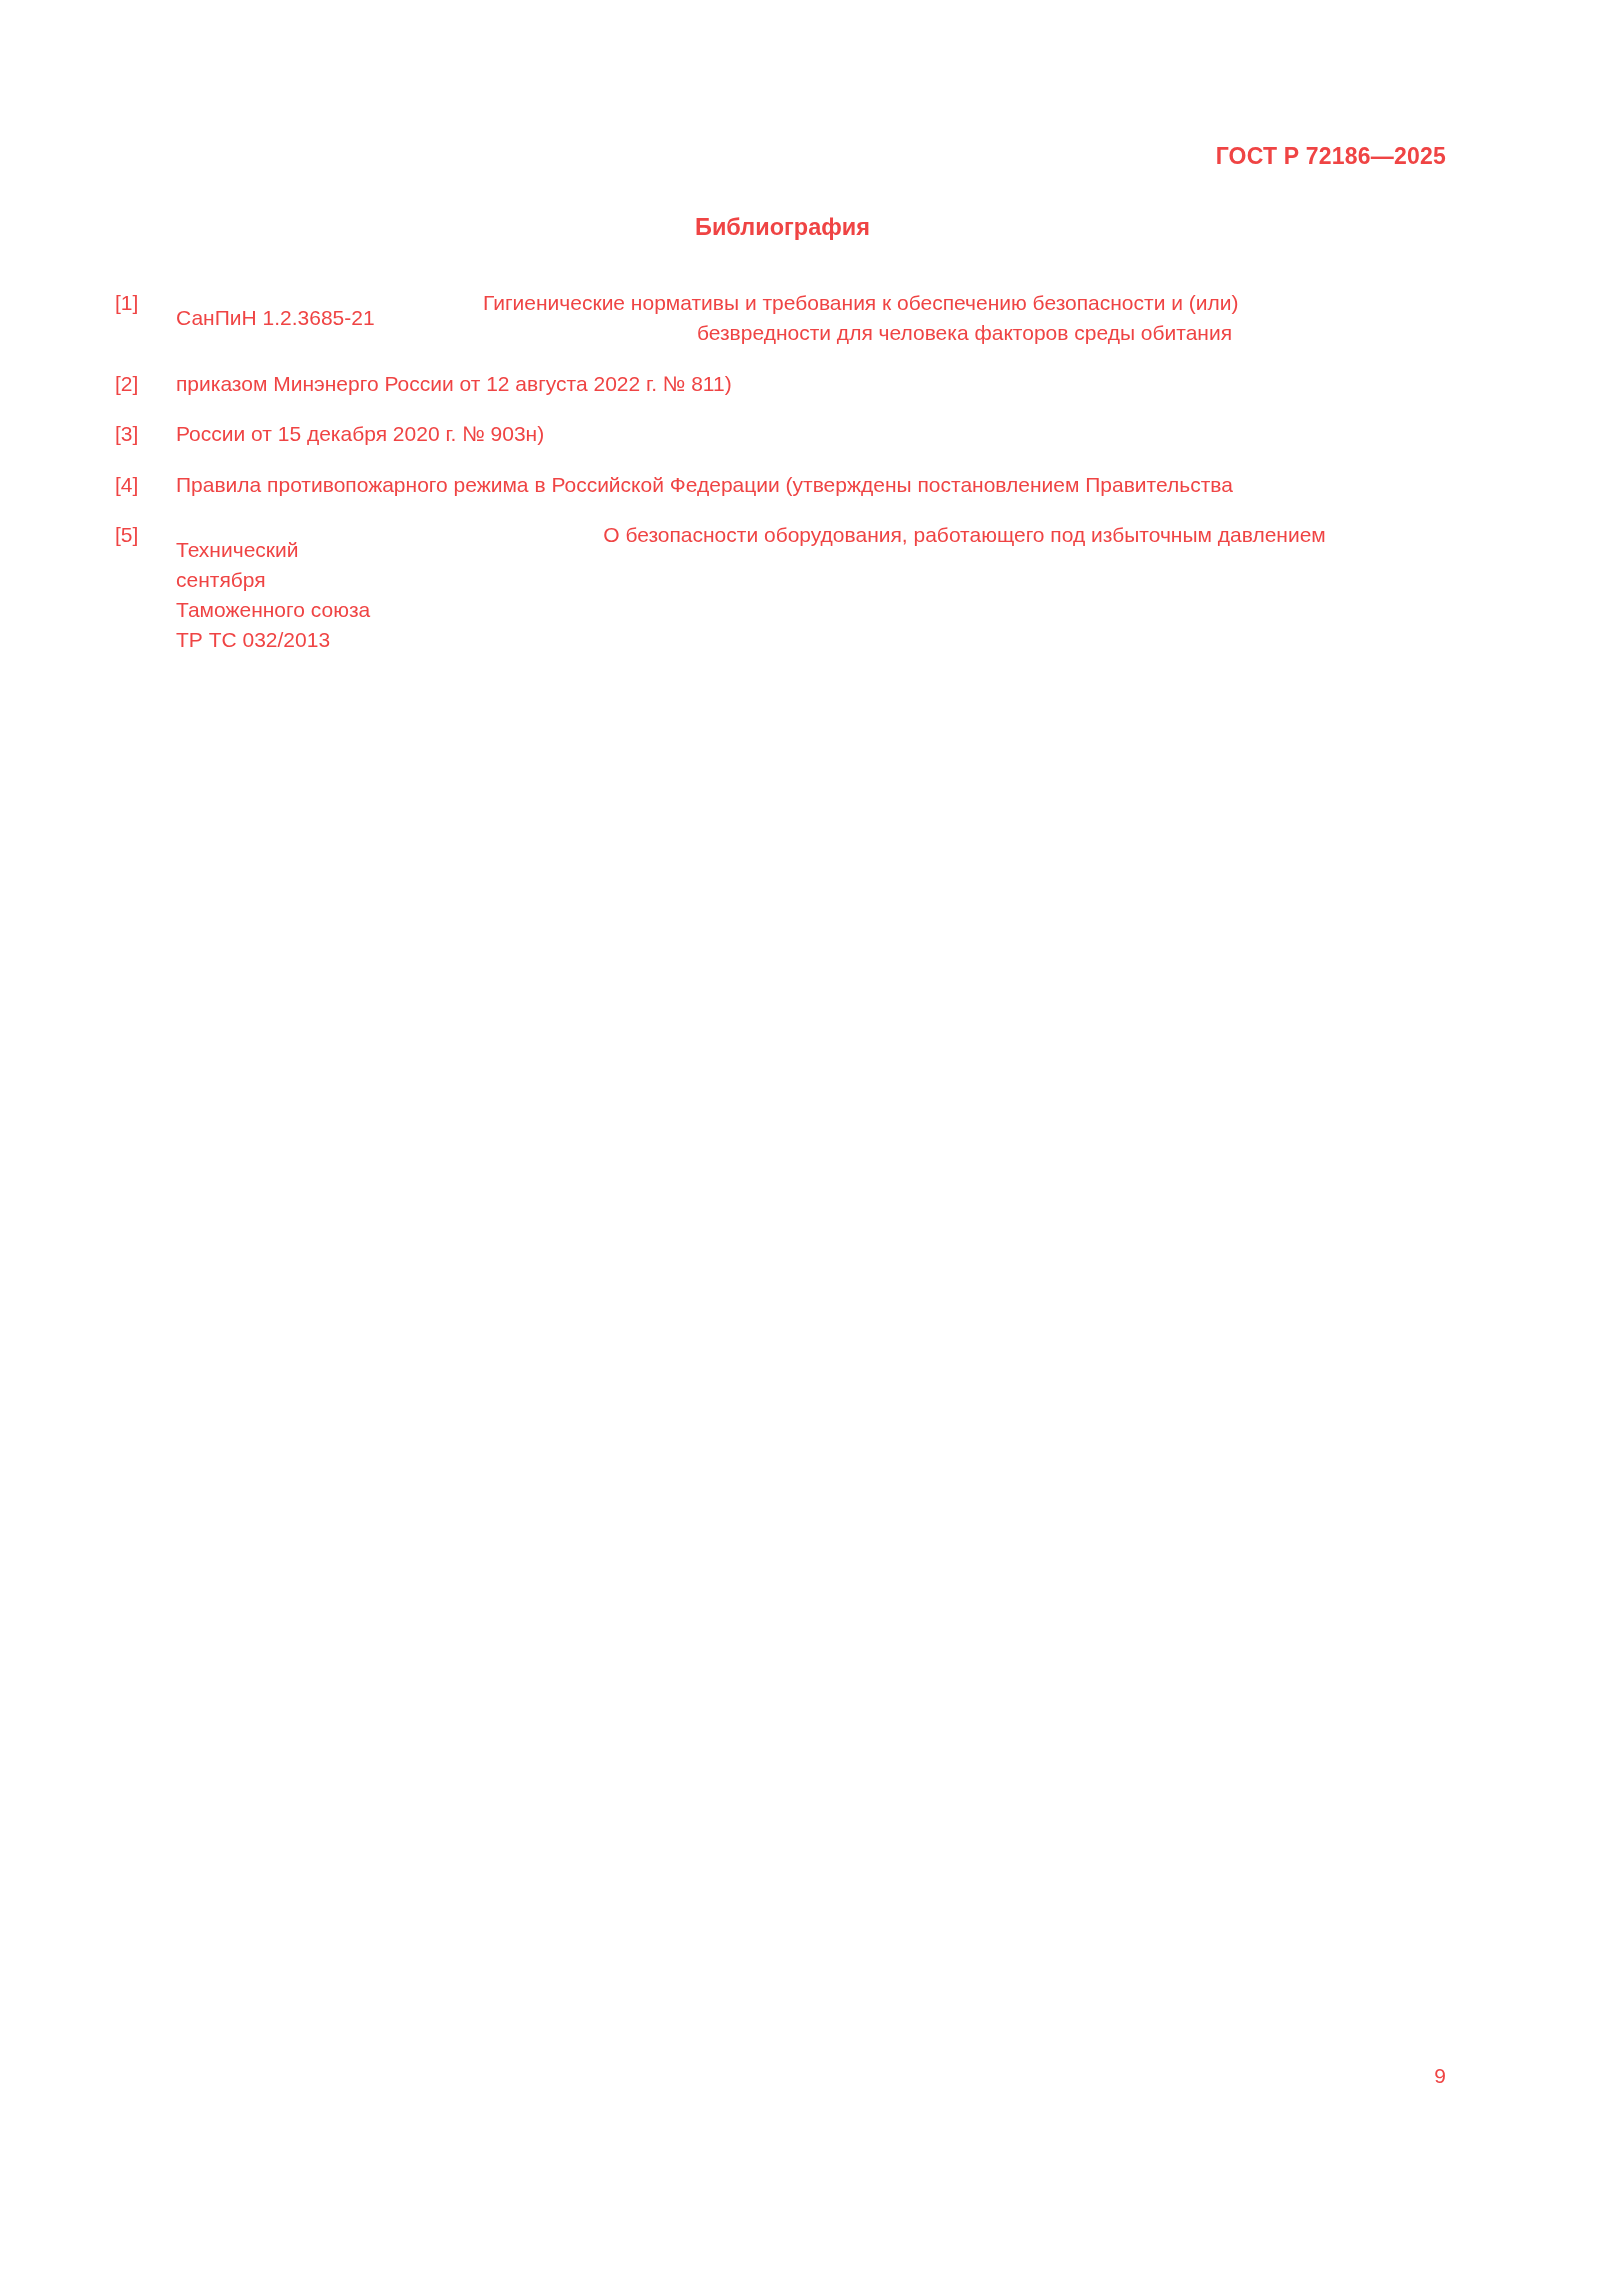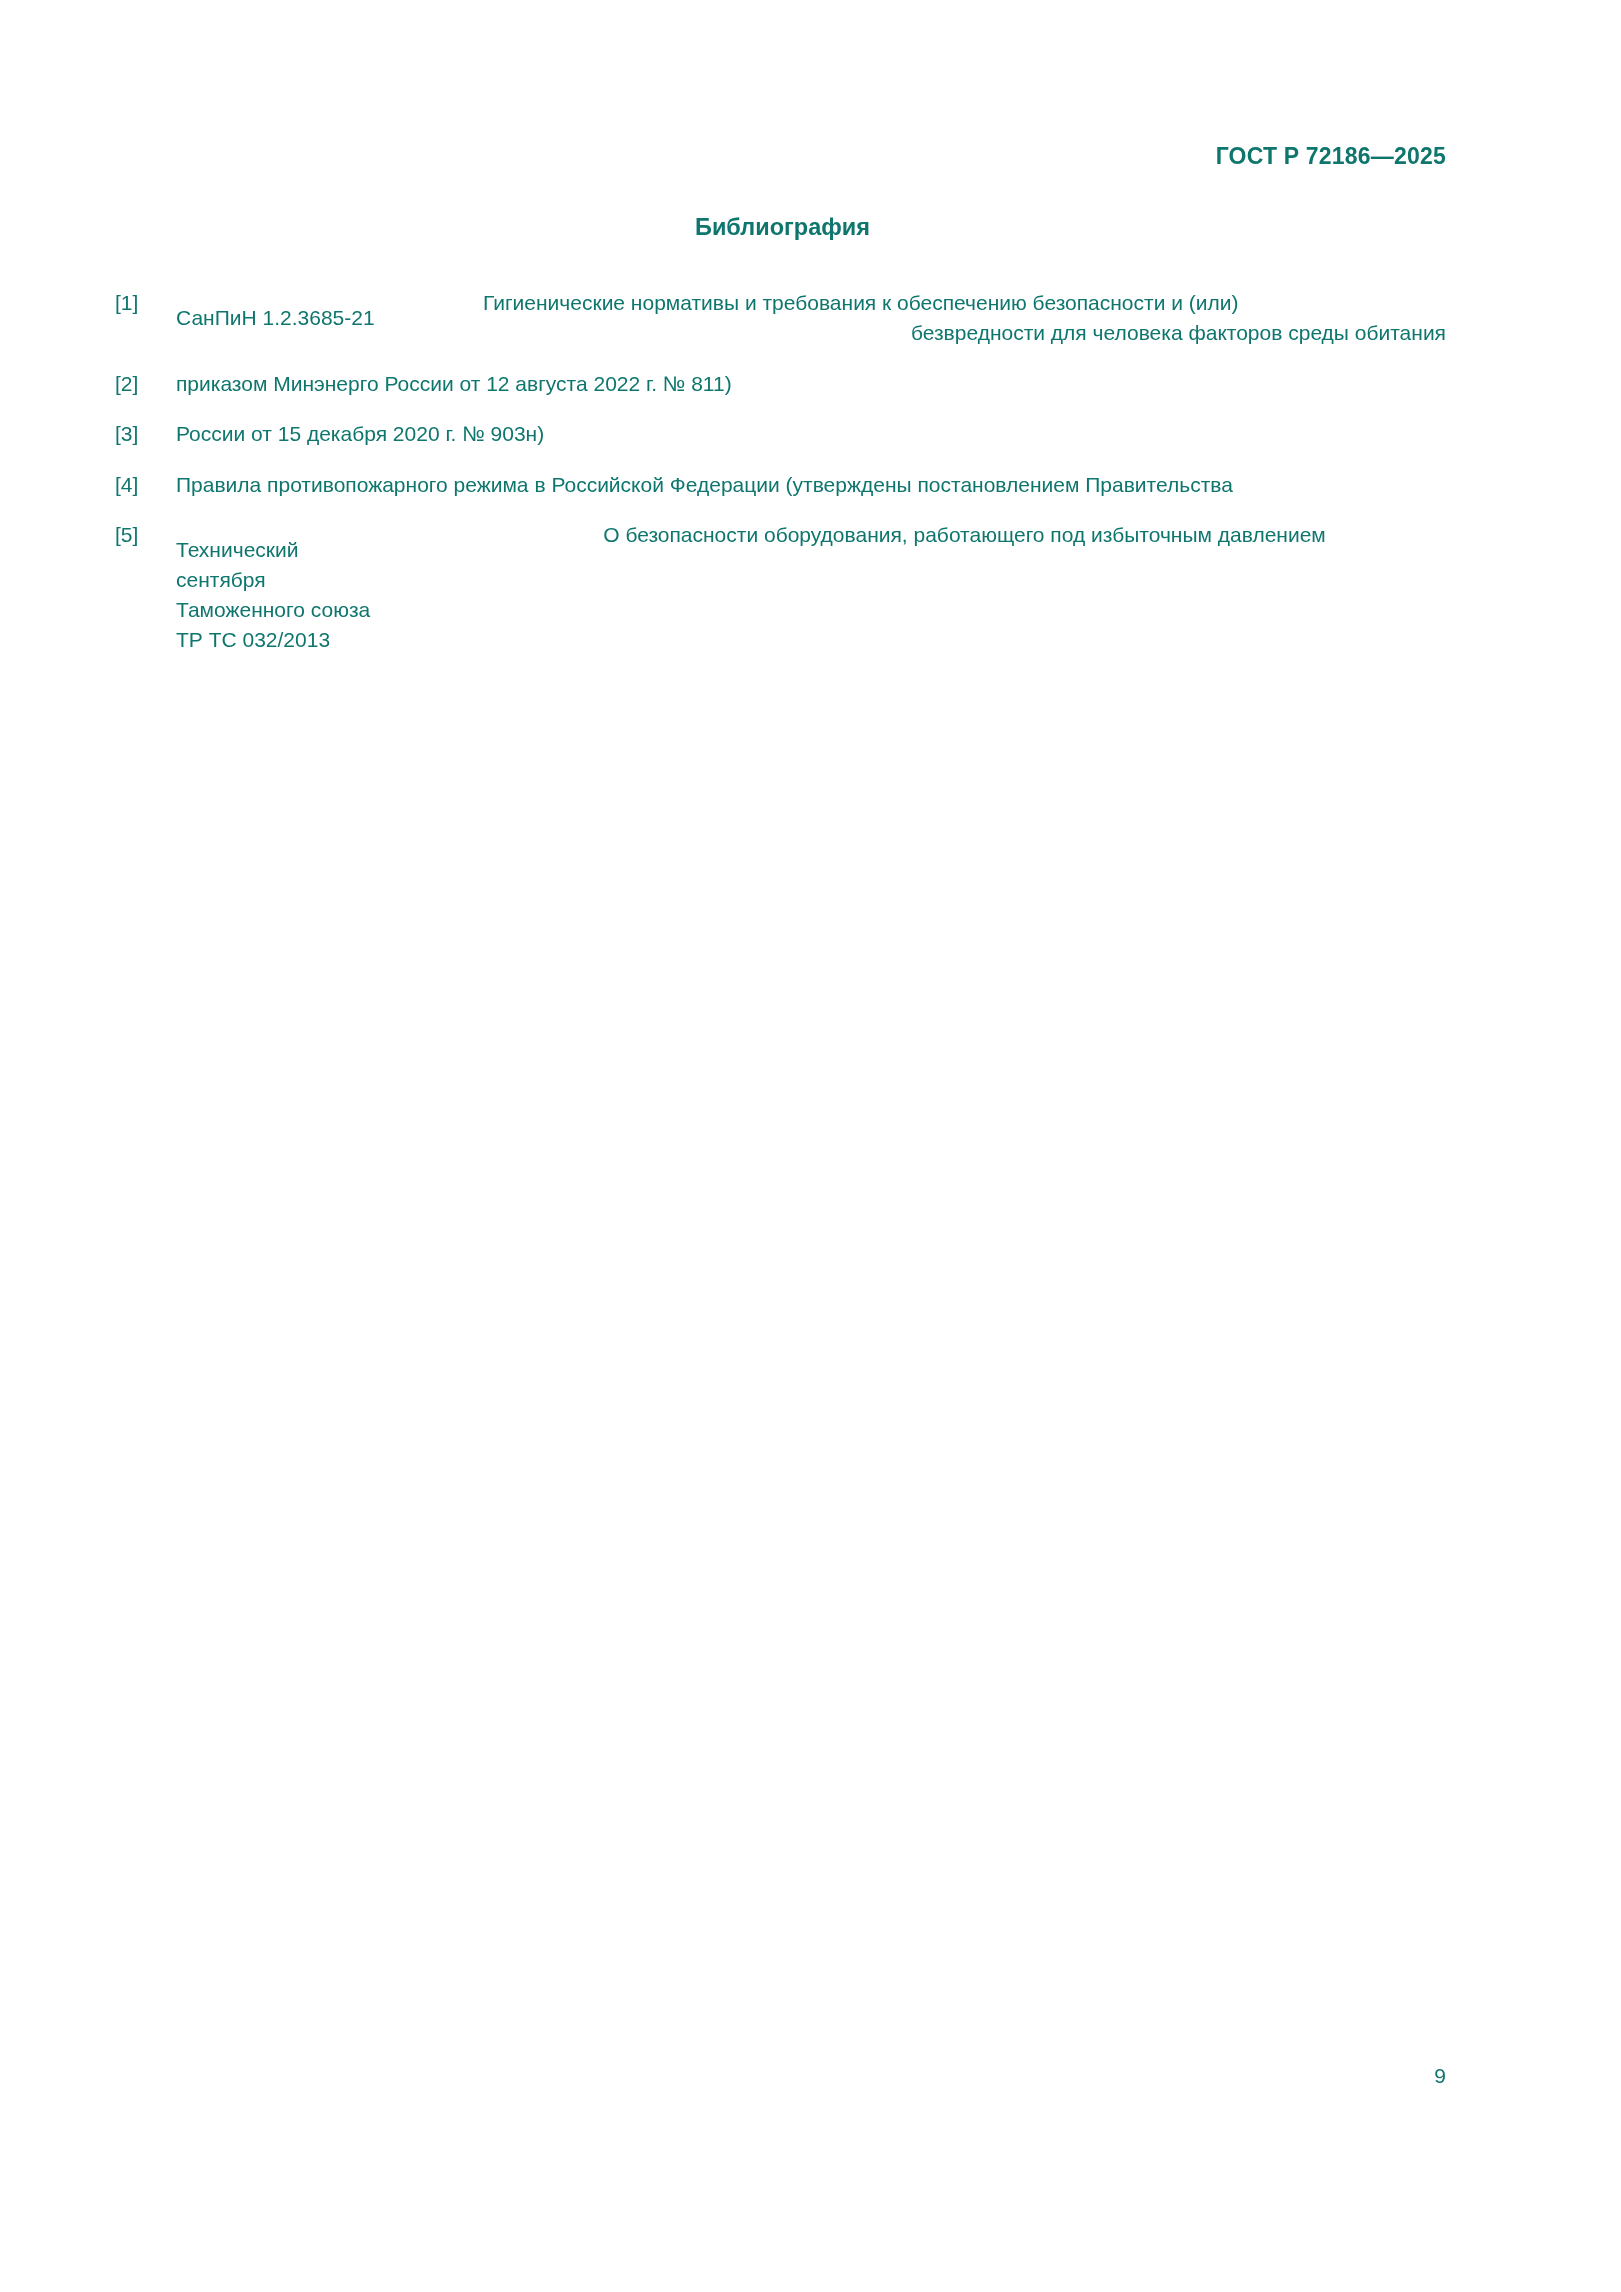--- a/index.html
+++ b/index.html
@@ -10,21 +10,21 @@
   }
 
   .page {
     position: relative;
     width: 1621px;
     height: 2293px;
     background: #ffffff;
     margin: 0 auto;
     overflow: hidden;
     font-family: "Liberation Sans", sans-serif;
-    color: #0f766e;
+    color: #ef4444;
     -webkit-font-smoothing: antialiased;
   }
 
   
   .page-header {
     position: absolute;
     top: 145px;
     right: 175px;
     font-size: 23px;
     font-weight: bold;
@@ -124,21 +124,21 @@
     margin-left: 307px;
     line-height: 30px;
   }
 
   .entry-text-col .ln {
     display: block;
     text-align: justify;
     text-justify: inter-word;
   }
   .entry-text-col .ln.tail {
-    text-align: right;
+    text-align: center;
   }
   .entry-text-col.plain .ln {
     text-align: center;
     white-space: nowrap;
   }
 
   
   .page-number {
     position: absolute;
     top: 2065px;

